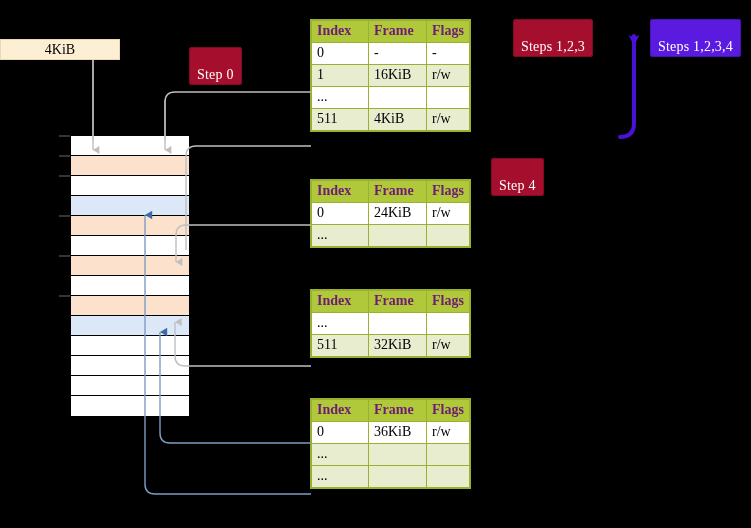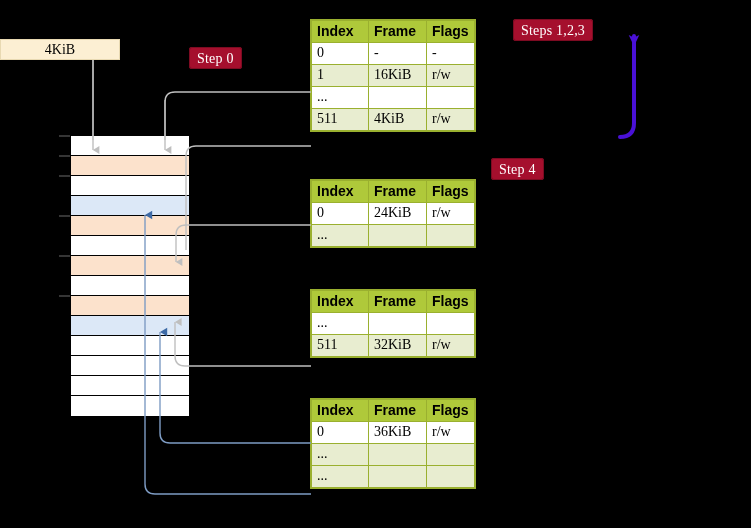--- a/index.html
+++ b/index.html
@@ -9,21 +9,21 @@
     color:#000;
   }
   .stage{position:absolute;left:0;top:0;width:751px;height:528px;}
 
   
   .badge{
     position:absolute;
     font-family:"Liberation Serif", serif;
     font-size:14px;
     color:#ffffff;
-    padding:4px 8px 3px 8px;
+    padding:20px 8px 3px 8px;
     border-radius:3px;
     white-space:nowrap;
     line-height:15px;
     letter-spacing:.2px;
   }
   .badge-red{background:#A50F2D;box-shadow:0 0 0 1px #7d0b22 inset;}
   .badge-blue{background:#5B1AE0;box-shadow:0 0 0 1px #4713b3 inset;}
 
   #badge-step0{left:189px;top:47px;}
   #badge-steps123{left:513px;top:19px;}
@@ -63,22 +63,22 @@
   .ptable td,.ptable th{
     border:1px solid #9ab02f;
     padding:2px 5px 3px 5px;
     height:20px;
     box-sizing:border-box;
     text-align:left;
     font-weight:normal;
     vertical-align:middle;
   }
   .ptable th{
-    background:#AFC93A;color:#000000;font-weight:bold;
-    font-family:Liberation Sans, sans-serif;
+    background:#AFC93A;color:#701a75;font-weight:bold;
+    font-family:Liberation Serif, serif;
   }
   .ptable .c-index{width:57px;}
   .ptable .c-frame{width:58px;margin-left:6px;}
   .ptable .c-flags{width:38px;}
   .ptable tr.alt td{background:#E8EDD0;}
   .ptable td.hl{background:#FAF79B;}
 
   #t1{left:311px;top:20px;}
   #t2{left:311px;top:180px;}
   #t3{left:311px;top:290px;}
@@ -91,20 +91,21 @@
 <body>
 
 <div class="stage">
 
   <div id="kib-box">
     <span>4KiB</span>
   </div>
 
   <div id="badge-step0" class="badge badge-red">Step 0</div>
   <div id="badge-steps123" class="badge badge-red">Steps 1,2,3</div>
+  <div id="badge-steps1234" class="badge badge-blue">Steps 1,2,3,4</div>
   <div id="badge-step4" class="badge badge-red">Step 4</div>
 
   <div id="memcol">
       <div class="memrow"></div>
       <div class="memrow orange"></div>
       <div class="memrow"></div>
       <div class="memrow blue"></div>
       <div class="memrow orange"></div>
       <div class="memrow"></div>
       <div class="memrow orange"></div>

